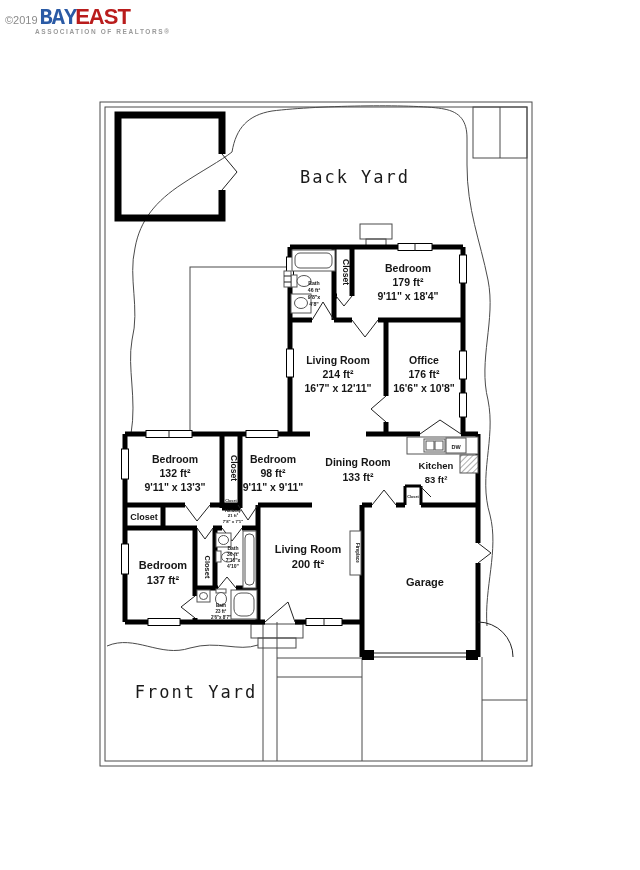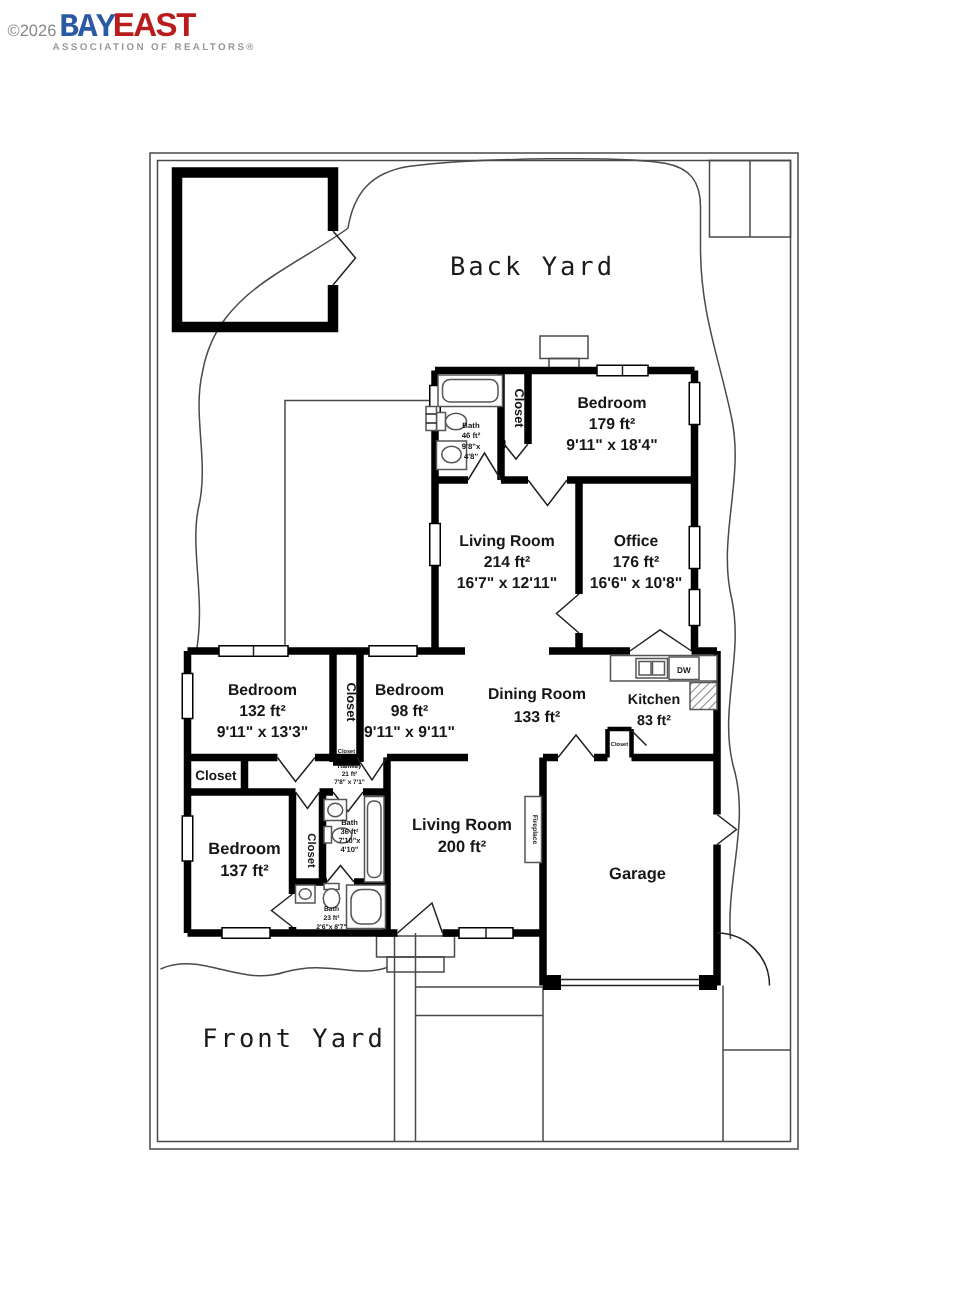--- a/index.html
+++ b/index.html
@@ -33,21 +33,21 @@
   .s43{font:700 4.3px "Liberation Sans",sans-serif;text-anchor:middle;}
   .s38{font:700 3.8px "Liberation Sans",sans-serif;text-anchor:middle;}
   .s55{font:700 5.5px "Liberation Sans",sans-serif;text-anchor:middle;}
 </style>
 </head>
 <body>
 
 <div class="page">
 
   <div class="logo-row">
-    <span class="copyright">©2026</span>
+    <span class="copyright">©2019</span>
     <span class="brand brand-bay">BAY</span>
     <span class="brand brand-east">EAST</span>
   </div>
   <div class="tagline">ASSOCIATION OF REALTORS®</div>
 
   <svg width="640" height="870" viewBox="0 0 640 870">
     <defs>
       <pattern id="hx" width="4" height="4" patternUnits="userSpaceOnUse" patternTransform="rotate(45)">
         <rect width="4" height="4" fill="#fff"></rect>
           <line x1="0" y1="0" x2="0" y2="4" stroke="#777" stroke-width="1.2"></line>

